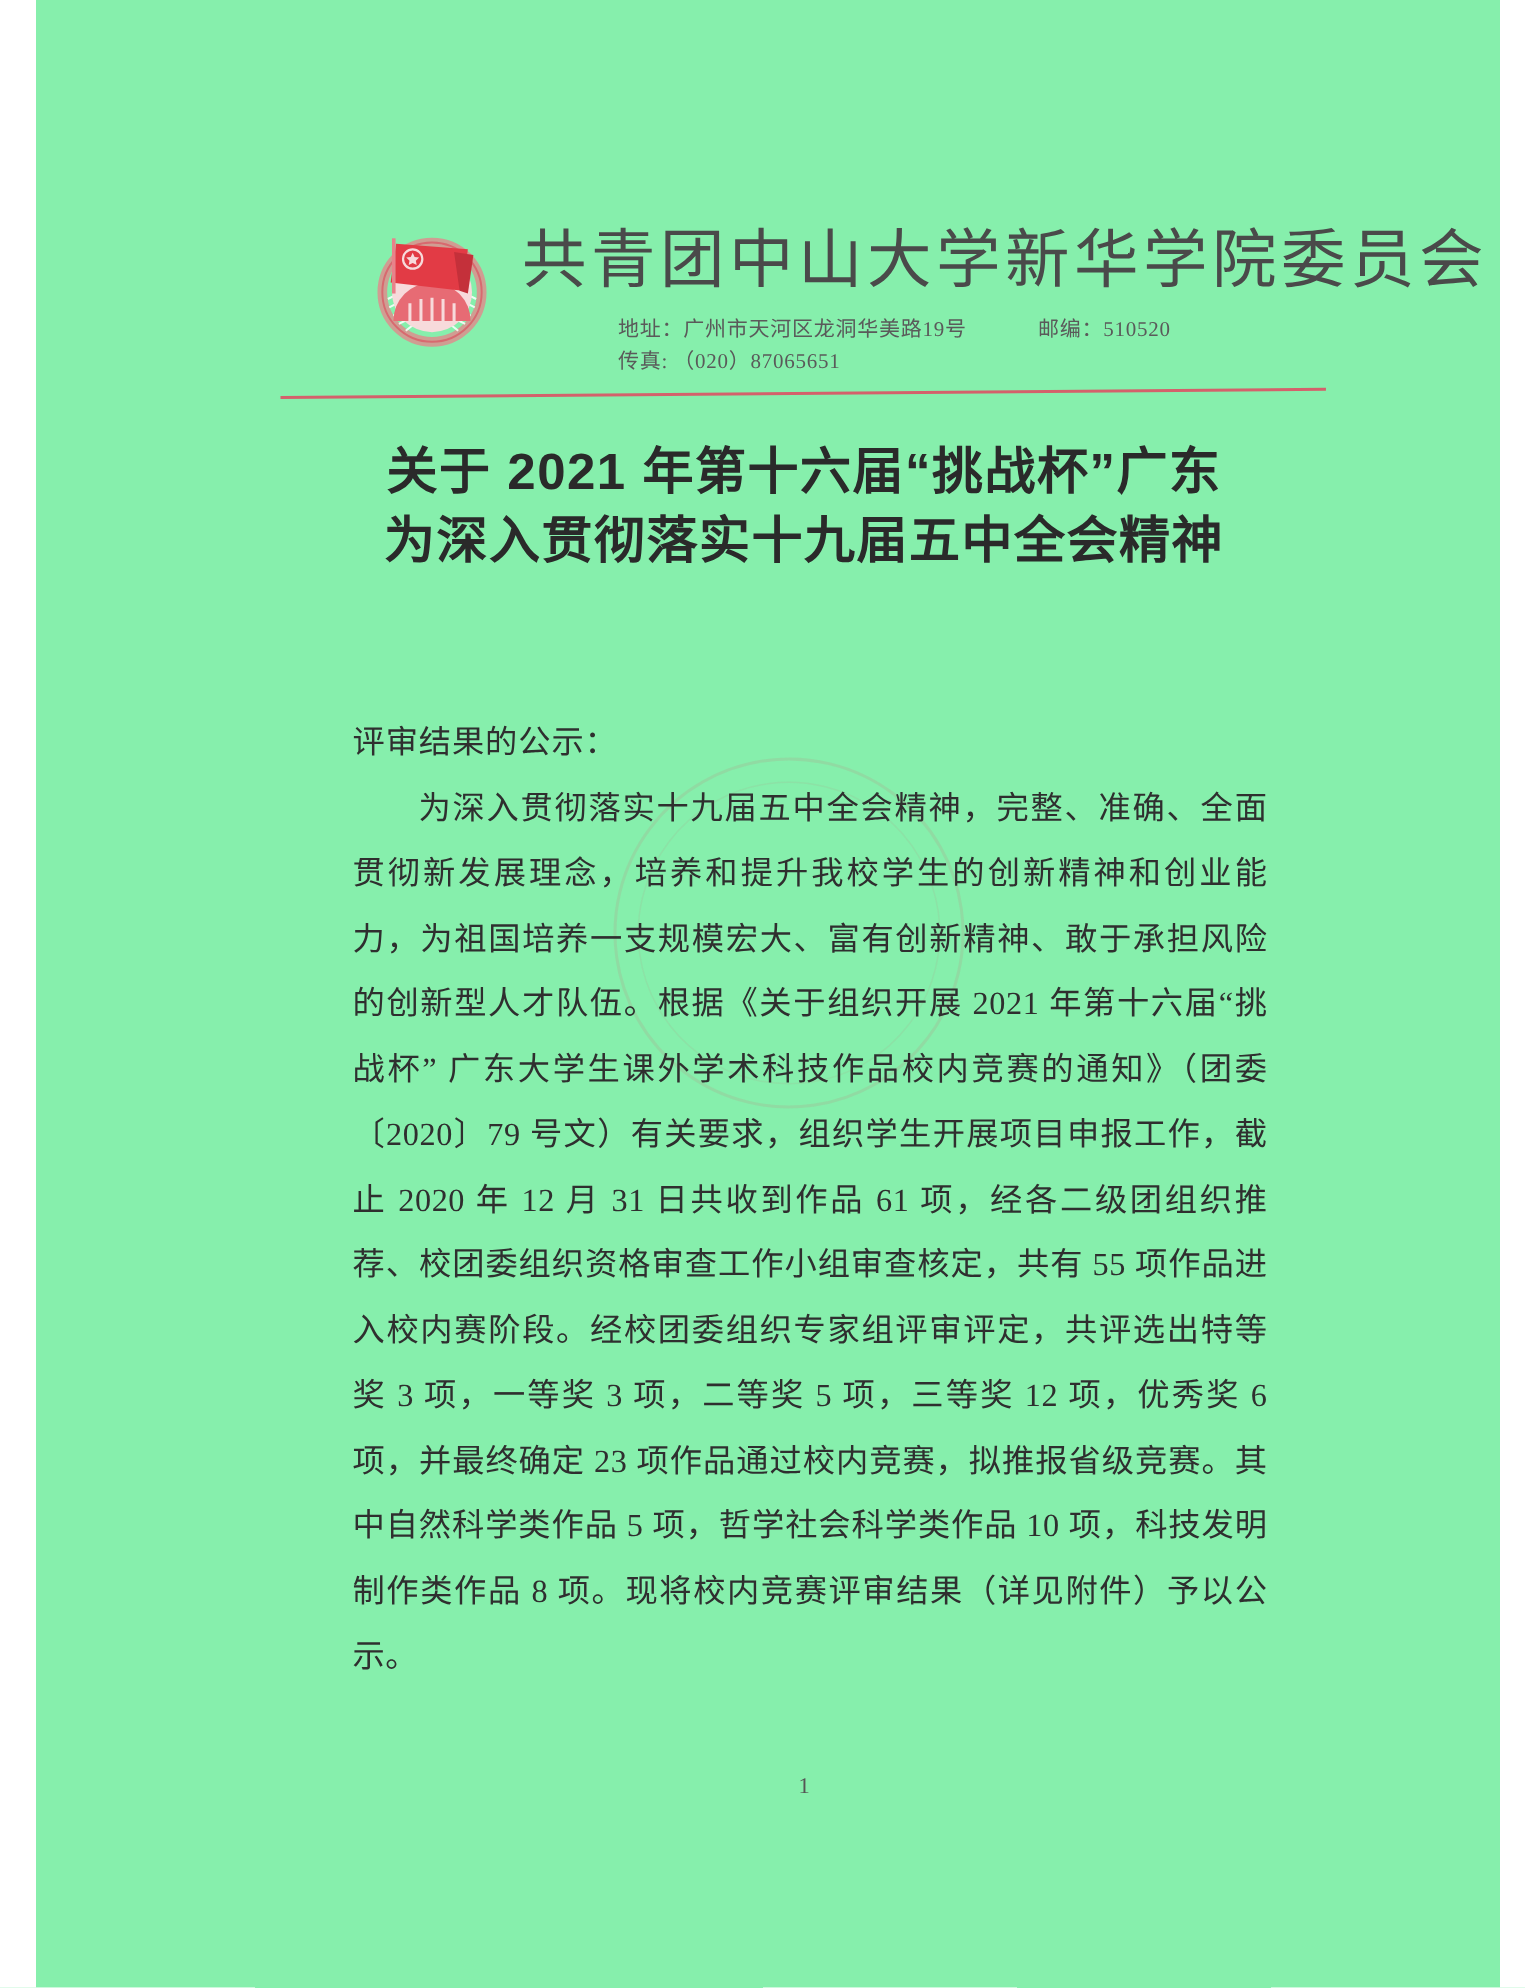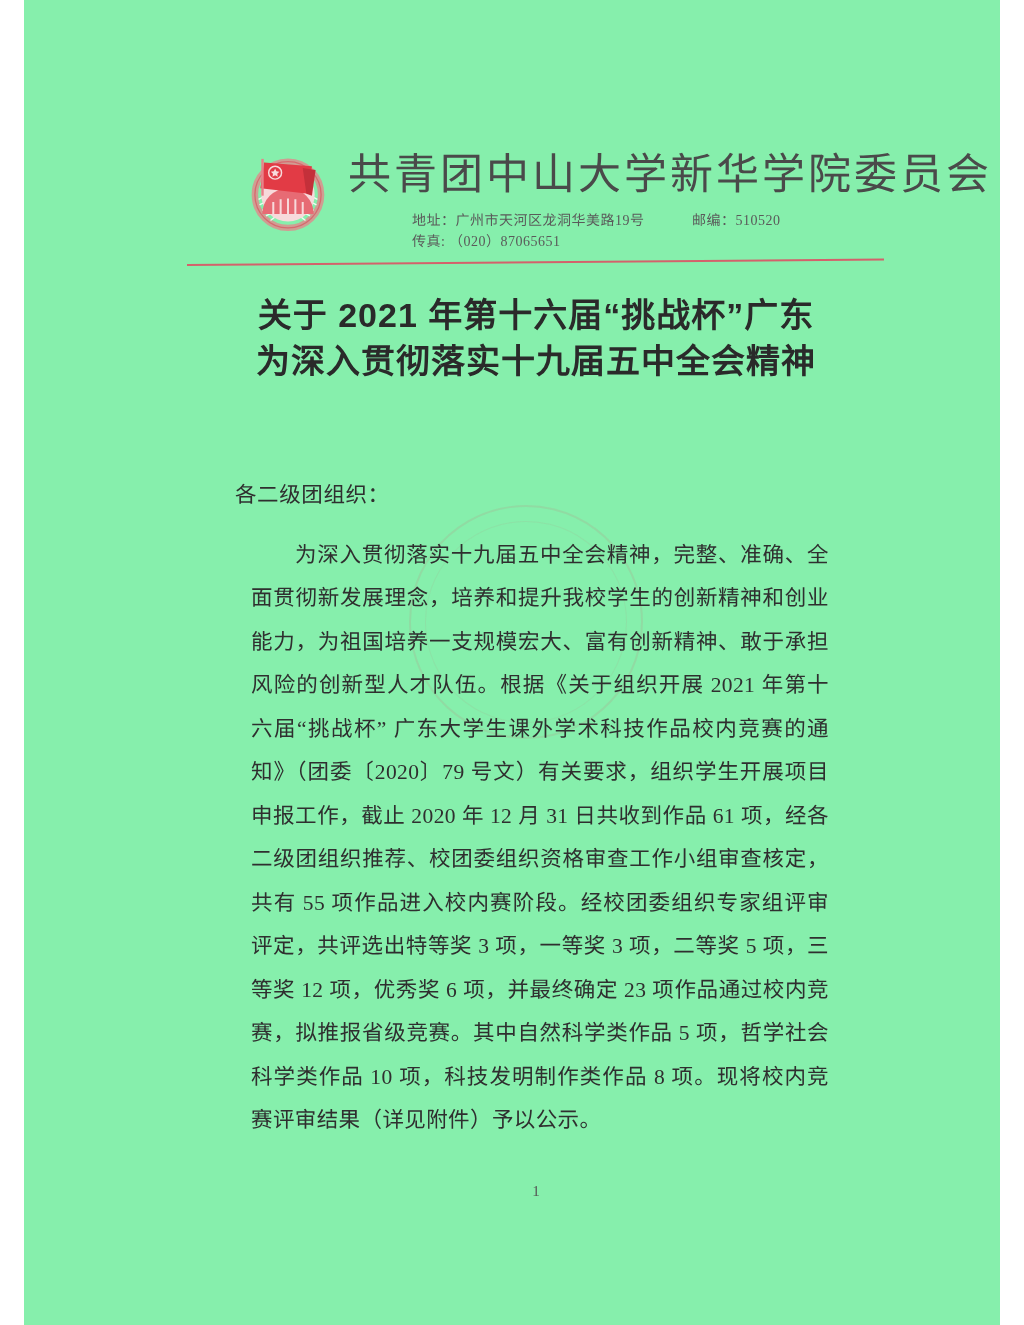--- a/index.html
+++ b/index.html
@@ -137,21 +137,21 @@
     font-size: 21.5px;
     line-height: 43.5px;
     color: #2f2f2f;
     z-index: 3;
   }
   .salutation {
     margin: 0 0 0 0;
     letter-spacing: 0.6px;
   }
   .para {
-    margin: 16px;
+    margin: 0;
     text-align: justify;
     text-align-last: left;
     text-justify: inter-ideograph;
     text-indent: 44px;
     letter-spacing: 0.4px;
   }
 
   
   .page-number {
     position: absolute;
@@ -231,19 +231,19 @@
   </div>
 
   <div class="rule"></div>
 
   <div class="doc-title">
     <div>关于 2021 年第十六届“挑战杯”广东</div>
     <div>为深入贯彻落实十九届五中全会精神</div>
   </div>
 
   <div class="body-text">
-    <p class="salutation">各二级团组织：</p>
+    <p class="salutation">评审结果的公示：</p>
     <p class="para">为深入贯彻落实十九届五中全会精神，完整、准确、全面贯彻新发展理念，培养和提升我校学生的创新精神和创业能力，为祖国培养一支规模宏大、富有创新精神、敢于承担风险的创新型人才队伍。根据《关于组织开展 2021 年第十六届“挑战杯” 广东大学生课外学术科技作品校内竞赛的通知》（团委〔2020〕79 号文）有关要求，组织学生开展项目申报工作，截止 2020 年 12 月 31 日共收到作品 61 项，经各二级团组织推荐、校团委组织资格审查工作小组审查核定，共有 55 项作品进入校内赛阶段。经校团委组织专家组评审评定，共评选出特等奖 3 项，一等奖 3 项，二等奖 5 项，三等奖 12 项，优秀奖 6 项，并最终确定 23 项作品通过校内竞赛，拟推报省级竞赛。其中自然科学类作品 5 项，哲学社会科学类作品 10 项，科技发明制作类作品 8 项。现将校内竞赛评审结果（详见附件）予以公示。</p>
   </div>
 
   <div class="page-number">1</div>
 
 </div>
 
 </body></html>

